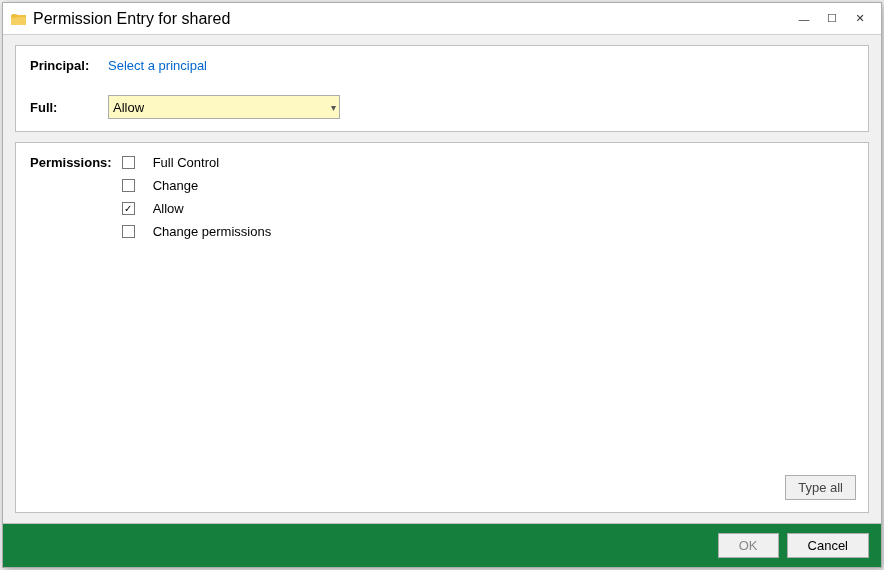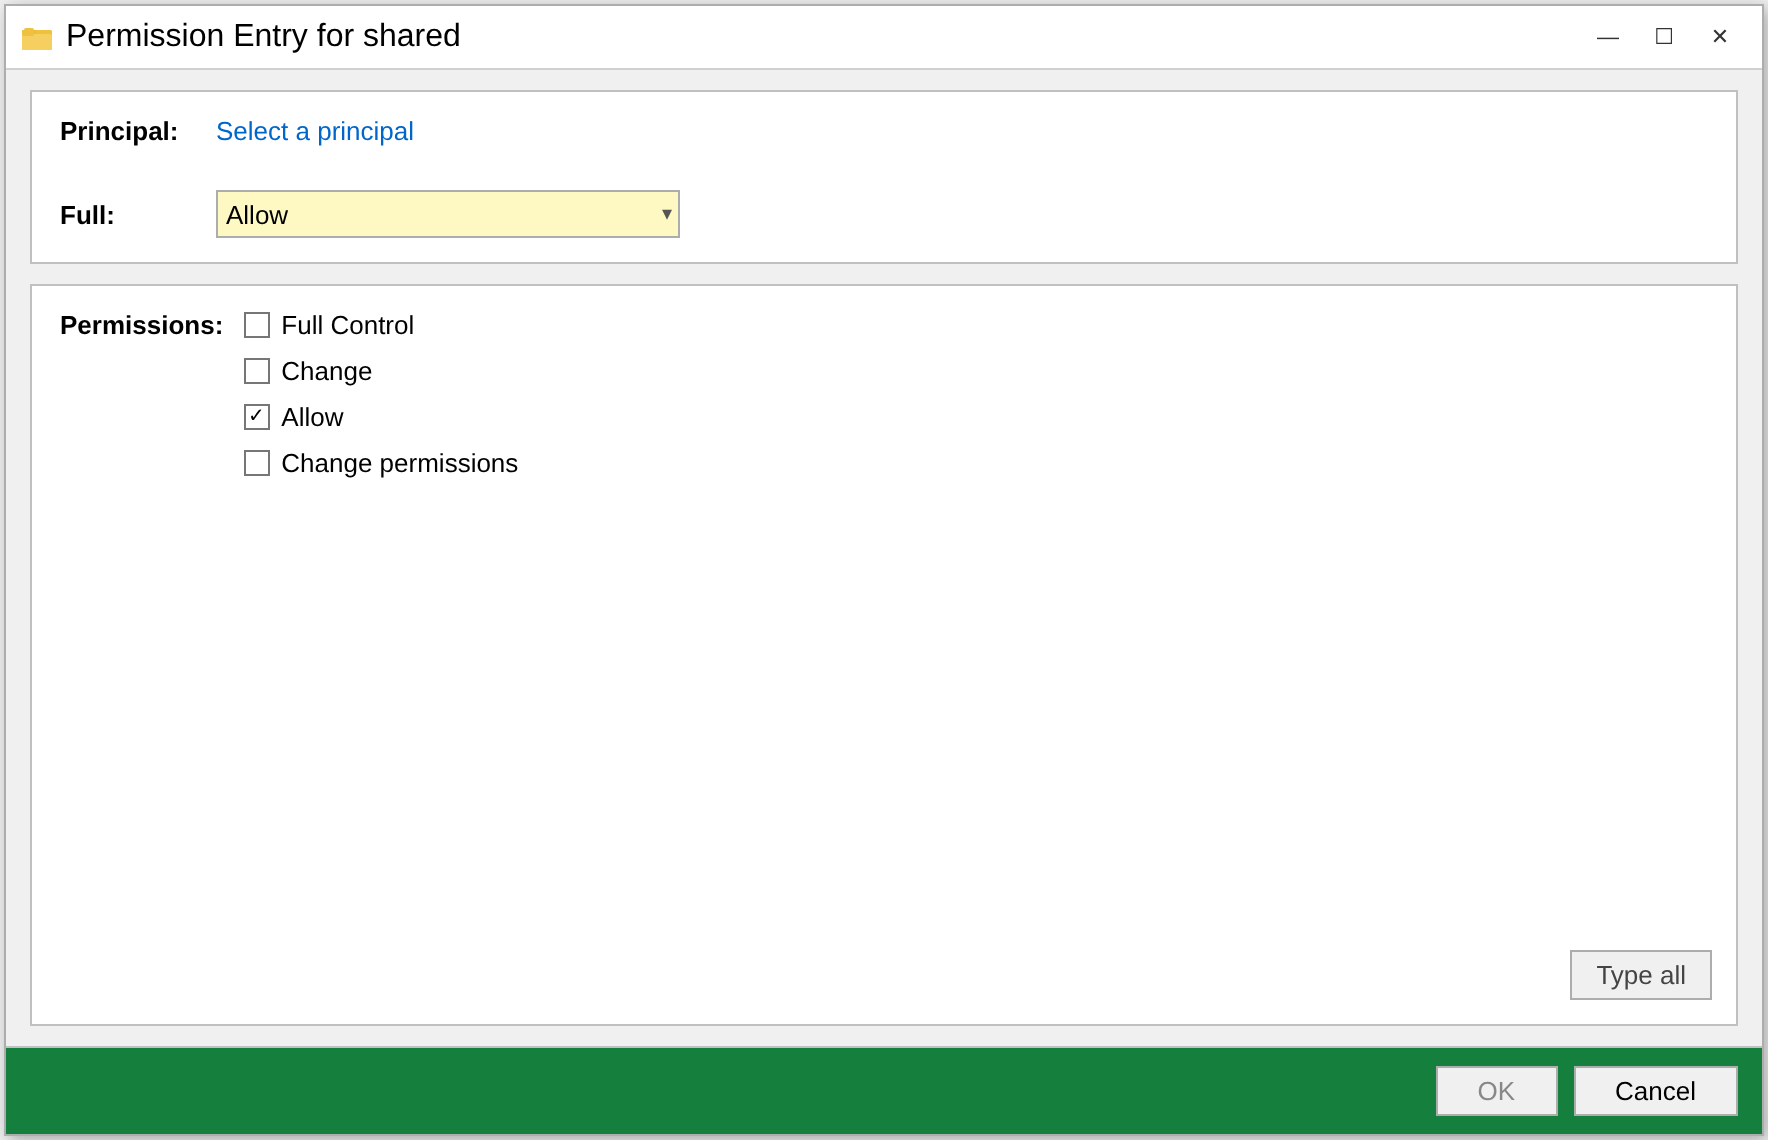--- a/index.html
+++ b/index.html
@@ -156,21 +156,21 @@
     .permissions-list {
       display: flex;
       flex-direction: column;
       gap: 8px;
       padding-left: 10px;
     }
 
     .permission-item {
       display: flex;
       align-items: center;
-      gap: 6px;
+      gap: 18px;
     }
 
     .checkbox {
       width: 13px;
       height: 13px;
       border: 1px solid #767676;
       background: #fff;
       display: flex;
       align-items: center;
       justify-content: center;

